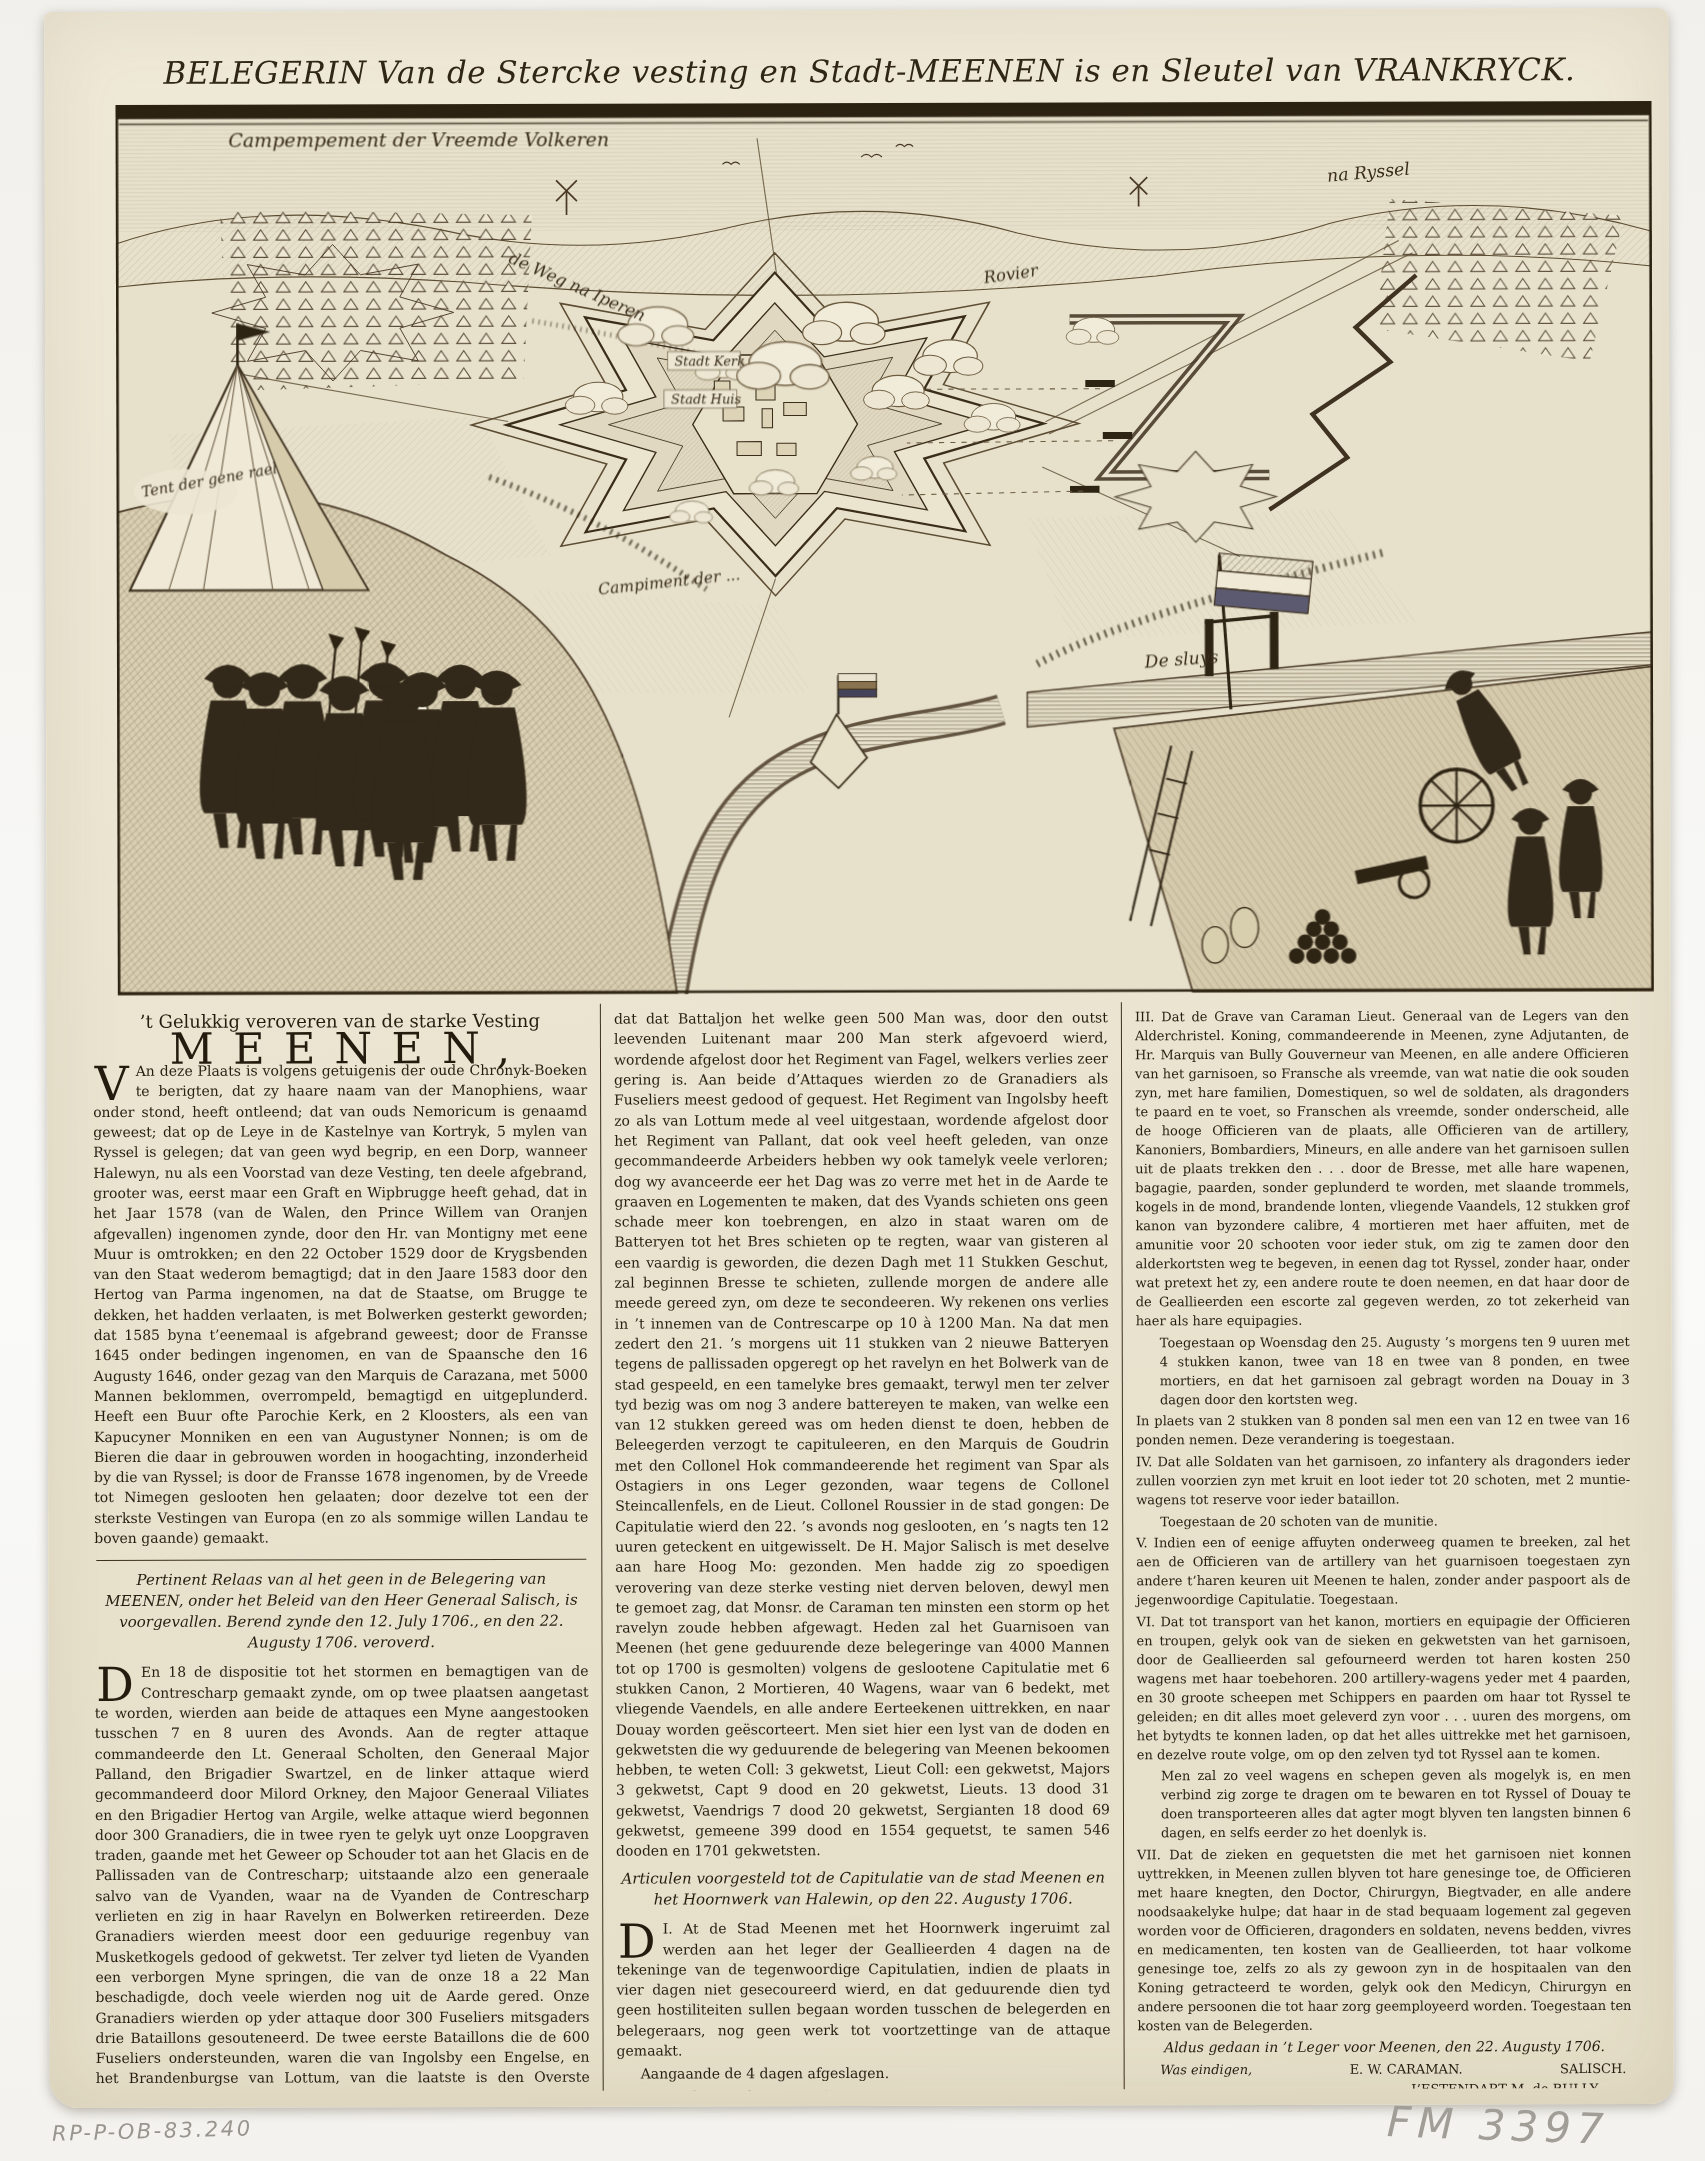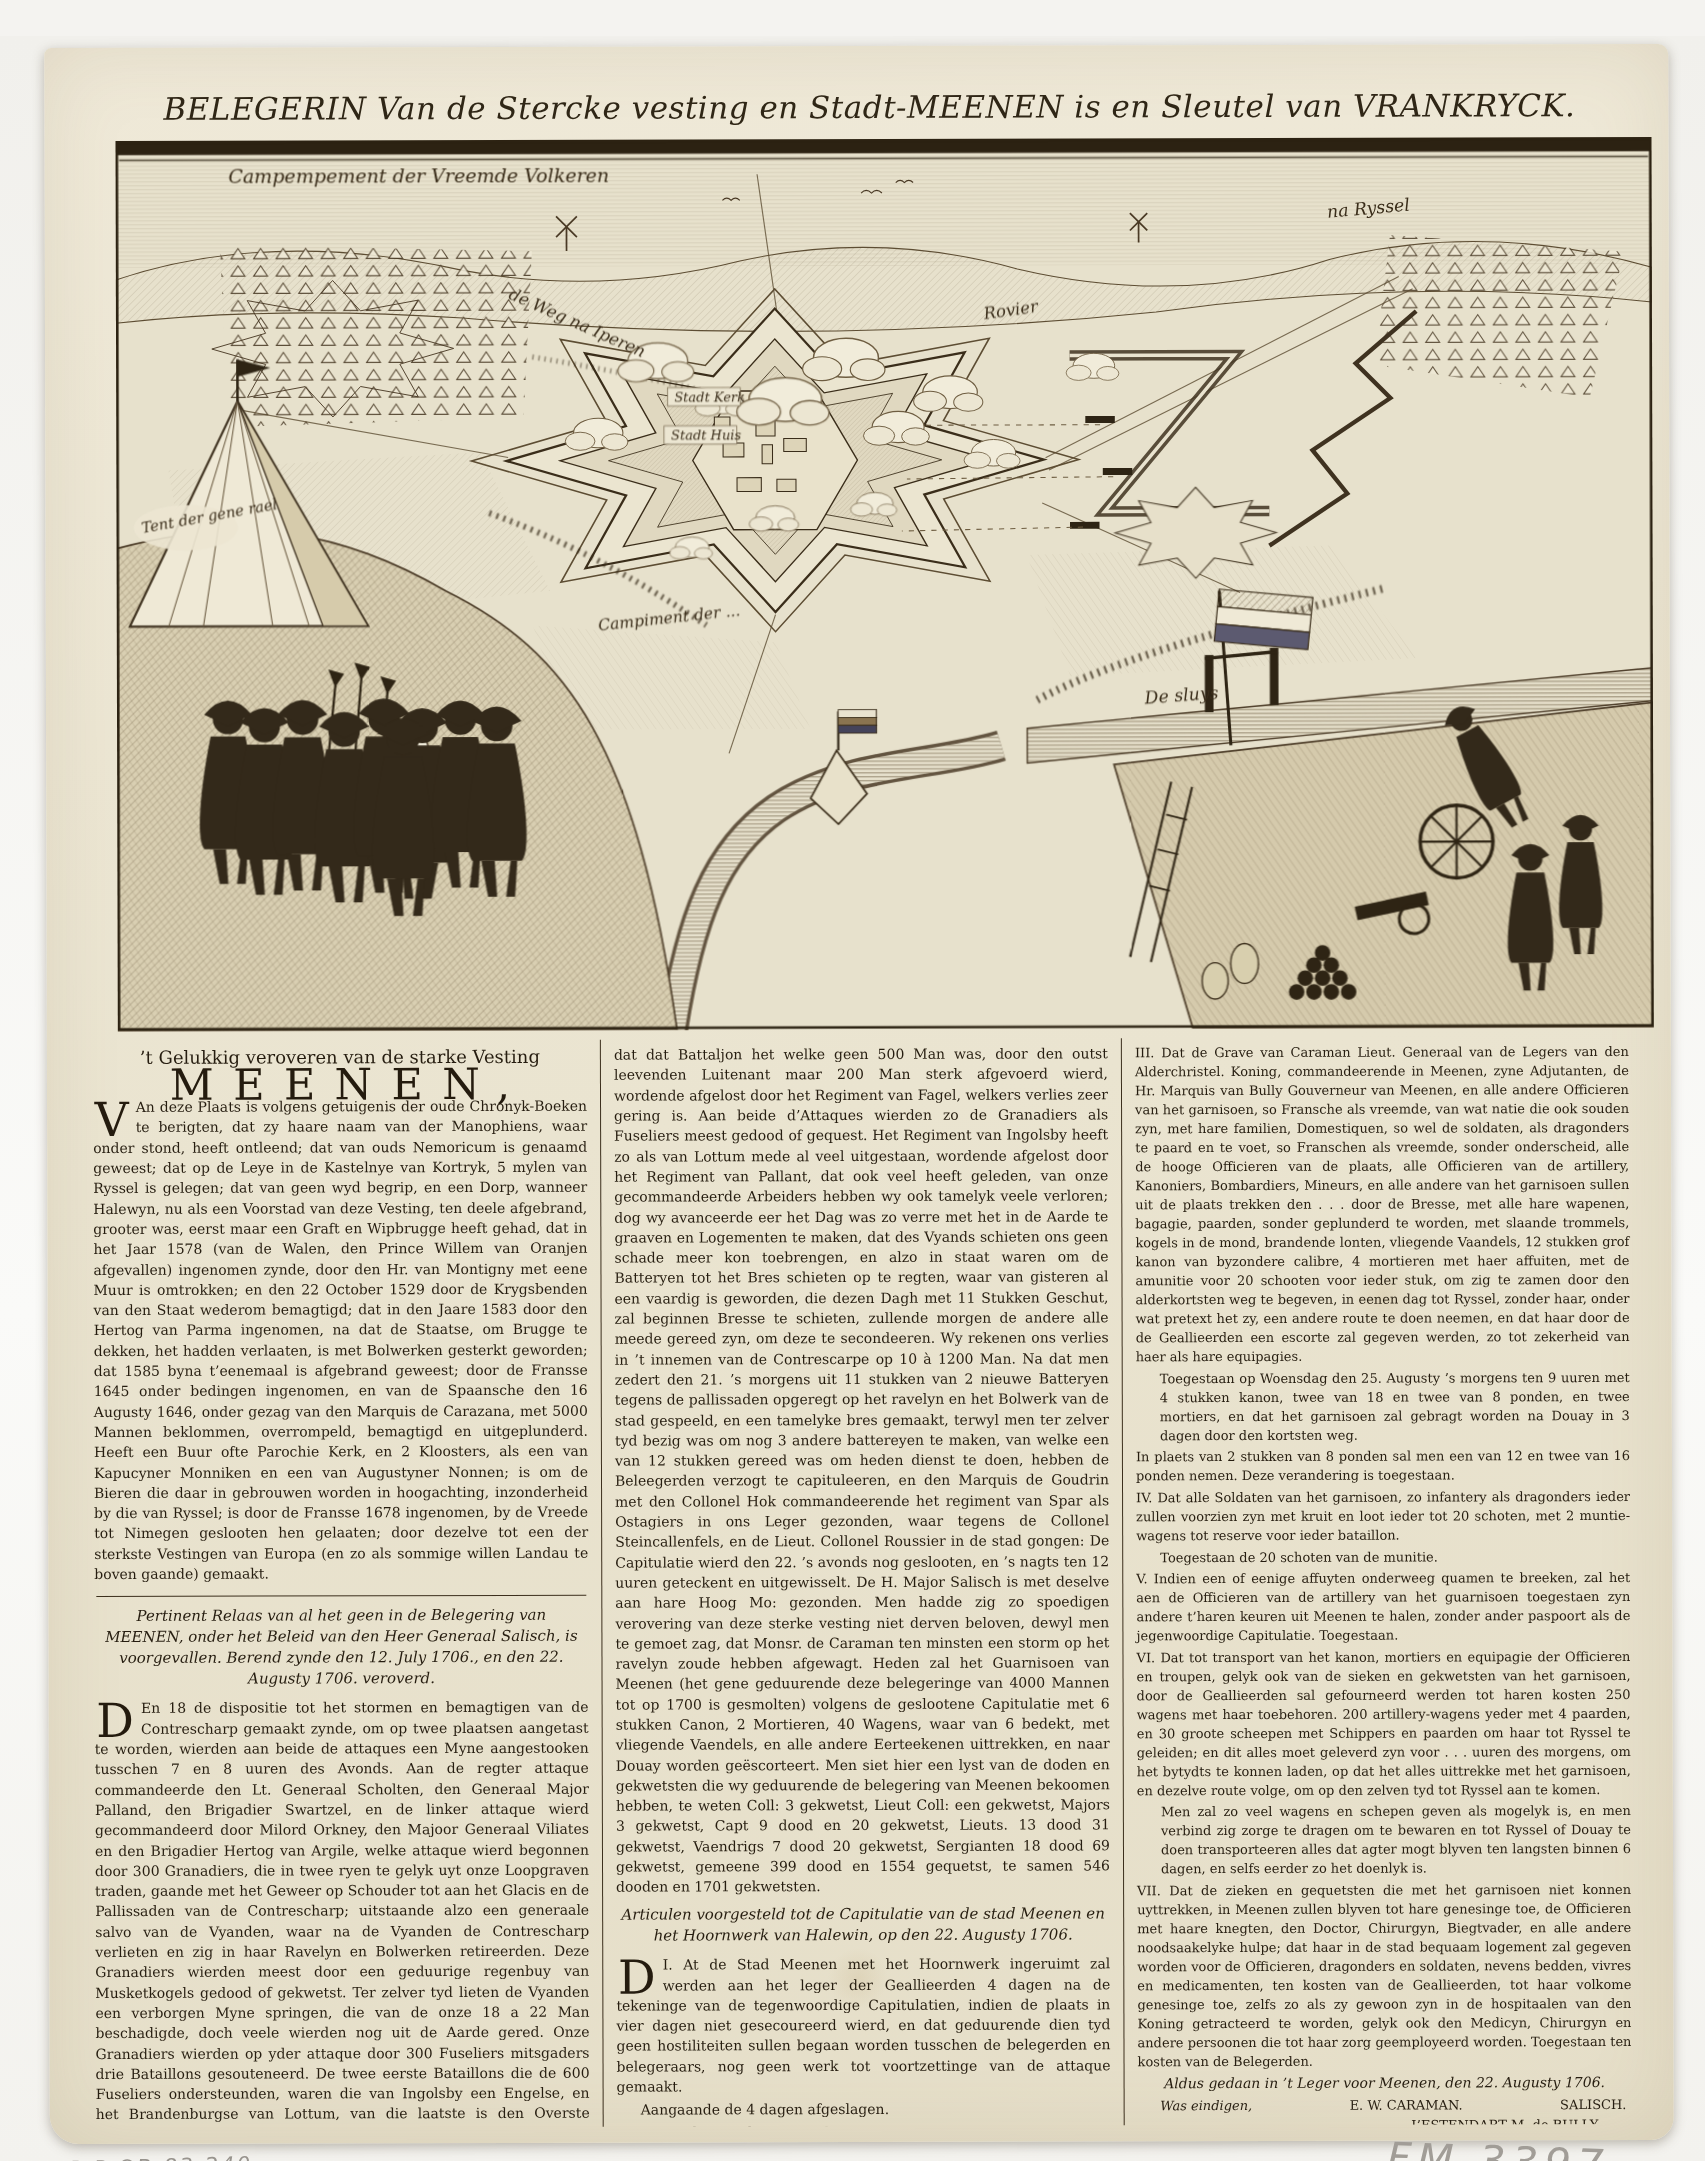--- a/index.html
+++ b/index.html
@@ -1,17 +1,17 @@
 <!DOCTYPE html>
 <html style="font-size:14px"><head>
 <meta charset="utf-8">
 <style>
   html,body{margin:0;padding:0;}
   body{width:1705px;height:2162px;position:relative;background:#f4f3f0;font-family:"DejaVu Serif",serif;}
-  #canvas{position:absolute;inset:0;overflow:hidden;background:linear-gradient(180deg,#f1f0ec 0%,#fafaf8 60%,#f3f2ee 100%);margin-top:36px;}
+  #canvas{position:absolute;inset:0;overflow:hidden;background:linear-gradient(180deg,#f1f0ec 0%,#fafaf8 60%,#f3f2ee 100%);}
   .sheet{position:absolute;left:47px;top:10.4px;width:1624px;height:2096px;
     background:linear-gradient(173deg,#efe9d8 0%,#eae4d0 50%,#e5dec8 100%);
     transform:rotate(-0.15deg);
     border-radius:7px 10.4px 22.5px 29px;
     box-shadow:0 3.5px 12px rgba(90,80,60,.38), inset 0 0 78px rgba(120,100,60,.13);}
   .spot{position:absolute;border-radius:50%;pointer-events:none;}
   .print-title{position:absolute;left:78px;right:52px;top:43px;text-align:center;font-style:italic;
     font-size:31px;color:#2f2616;letter-spacing:0.5px;white-space:nowrap;}
   .plate{position:absolute;left:71px;top:92px;width:1536px;height:892px;}
   .plate svg{width:100%;height:100%;display:block;}

